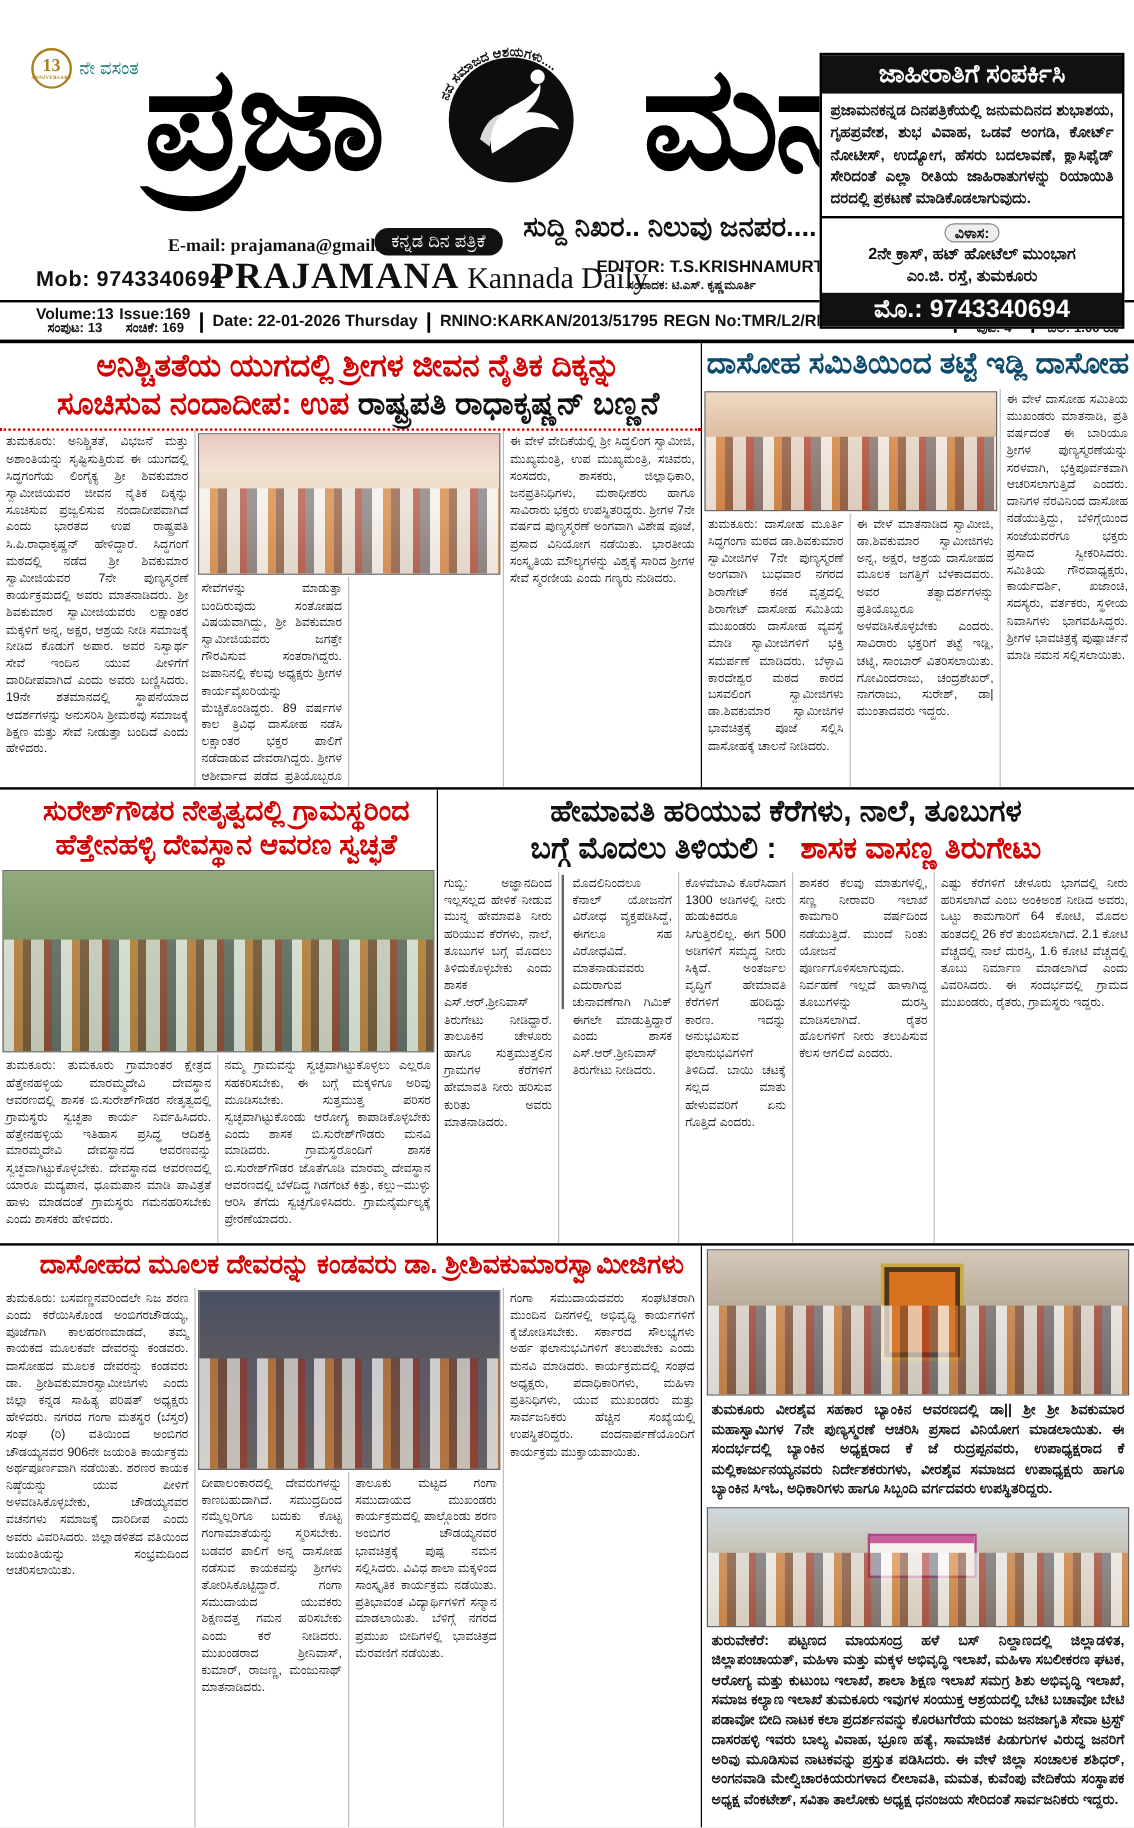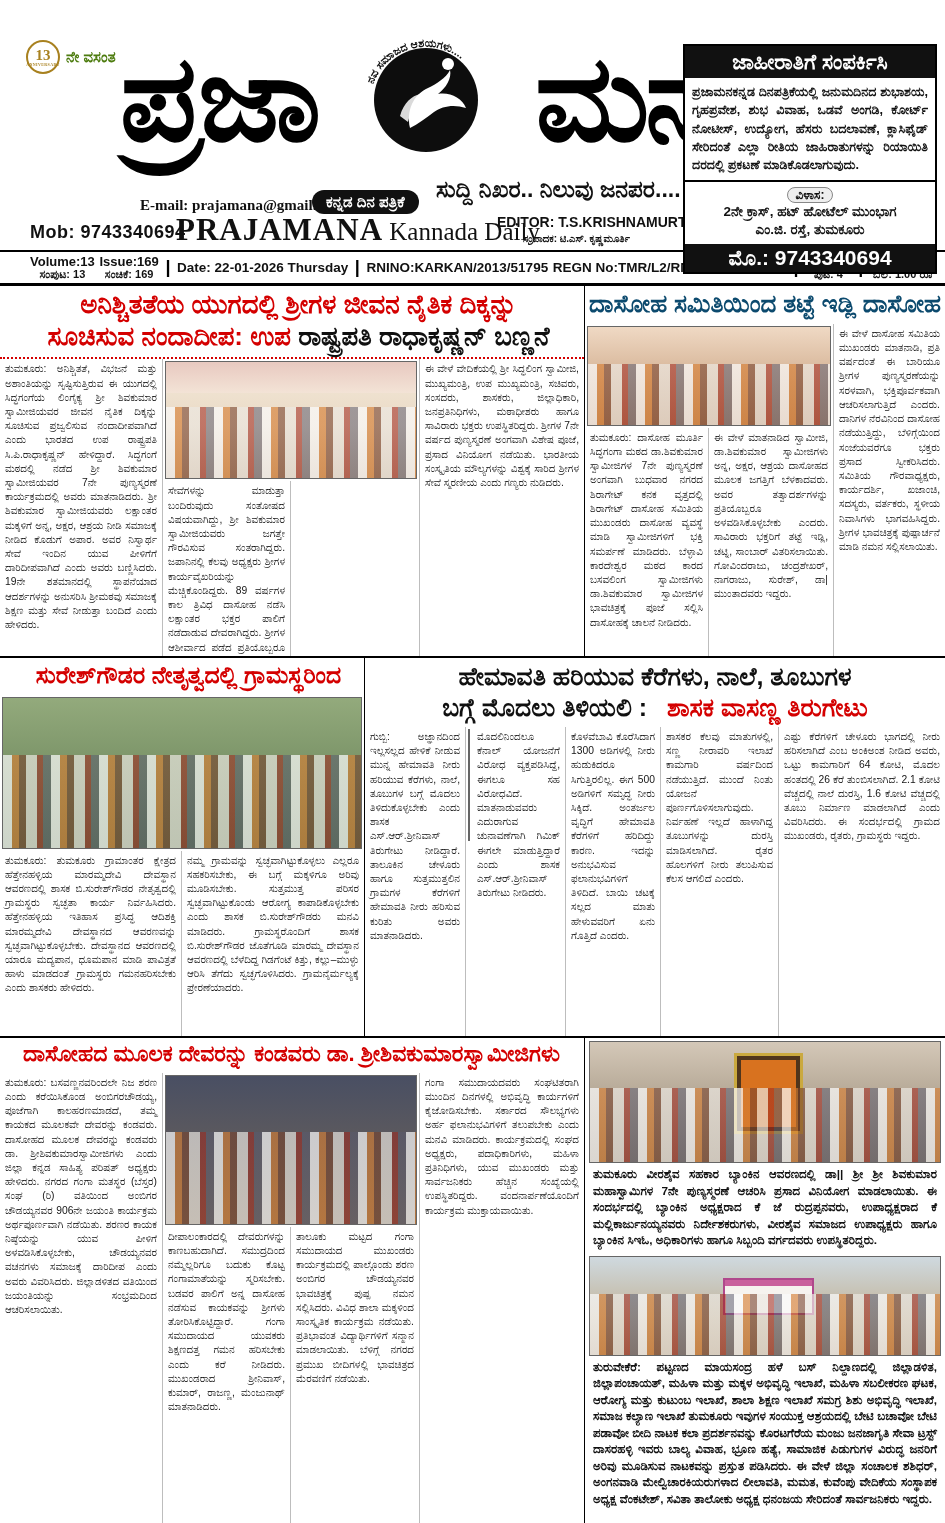--- a/index.html
+++ b/index.html
@@ -7,27 +7,27 @@
         font-family:"Liberation Sans","DejaVu Sans",sans-serif;position:relative;box-sizing:border-box;}
   *{box-sizing:border-box;}
 
   
   .masthead{position:relative;height:252px;border-bottom:2px solid #000;}
   .anniv{position:absolute;left:26px;top:40px;display:flex;align-items:center;gap:6px;}
   .anniv-circle{width:34px;height:34px;border-radius:50%;border:2px solid #a8811f;color:#a8811f;
      display:flex;flex-direction:column;align-items:center;justify-content:center;
      font-family:"Liberation Serif",serif;font-weight:bold;font-size:15px;line-height:1;}
   .anniv-sub{font-size:4px;letter-spacing:.4px;}
-  .anniv-kn{font-weight:bold;font-size:15px;color:#4d7c0f;}
+  .anniv-kn{font-weight:normal;font-size:15px;color:#0f766e;}
   .title-row{position:absolute;left:120px;top:26px;display:flex;align-items:center;gap:45px;}
   .title-kn{font-size:120px;font-weight:bold;line-height:1;letter-spacing:-4px;color:#000;}
   .emblem{margin:0 -6px;position:relative;top:-8px;}
   .email{position:absolute;left:140px;top:197px;font-family:"Liberation Serif",serif;font-weight:bold;font-size:15px;}
   .kn-badge{position:absolute;left:312px;top:190px;background:#111;color:#fff;border-radius:14px;
-            padding:3px 14px;font-weight:bold;font-size:15px;}
+            padding:3px 14px;font-weight:normal;font-size:15px;}
   .tagline{position:absolute;left:436px;top:176px;font-weight:bold;font-size:23px;color:#111;}
   .mob{position:absolute;left:30px;top:222px;font-weight:bold;font-size:18px;letter-spacing:.5px;}
   .latin-title{position:absolute;left:176px;top:212px;font-family:"Liberation Serif",serif;font-size:31px;font-weight:bold;letter-spacing:1px;}
   .latin-sub{font-weight:normal;font-size:25px;letter-spacing:0;}
   .editor-en{position:absolute;left:497px;top:214px;font-weight:bold;font-size:14px;}
   .editor-kn{position:absolute;left:523px;top:233px;font-weight:bold;font-size:10px;}
   
   .adbox{position:absolute;right:8px;top:44px;width:254px;border:2px solid #000;background:#fff;}
   .adbox-title{background:#111;color:#fff;text-align:center;font-weight:bold;font-size:21px;padding:4px 2px;}
   .adbox-body{font-weight:bold;font-size:12.6px;line-height:1.45;padding:5px 7px 6px;text-align:justify;}
@@ -103,21 +103,21 @@
   .s4body{flex:1;display:flex;min-height:0;}
   .s4c1{width:100px;}
   .s4mid{width:196px;display:flex;flex-direction:row;border-left:1px solid #bdbdbd;border-right:1px solid #bdbdbd;}
   .s4ph{height:112px;margin:2px;}
   .s4cols{flex:1;display:flex;min-height:0;}
   .s4c4{width:118px;border-right:1px solid #bdbdbd;}
   .s4c5{flex:1;}
 
   
   .sec3{display:flex;height:485px;}
-  .sec3-left{width:585px;border-right:1.5px solid #000;display:flex;flex-direction:column;}
+  .sec3-left{width:585px;border-right:1.5px solid #000;display:flex;flex-direction:column;align-items:center;}
   .sec3-left .hl{font-size:22px;text-align:left;padding-left:10px;}
   .s5body{flex:1;display:flex;min-height:0;}
   .s5c1{width:162px;}
   .s5mid{width:258px;display:flex;flex-direction:column;border-left:1px solid #bdbdbd;border-right:1px solid #bdbdbd;}
   .s5ph{height:150px;margin:2px;}
   .s5cols{flex:1;display:flex;min-height:0;}
   .s5c4{flex:1;}
   .sec3-right{flex:1;display:flex;flex-direction:column;padding:3px 4px;}
   .s6ph1{height:122px;}
   .s6ph2{height:100px;margin-top:4px;}
@@ -237,20 +237,21 @@
         </div>
         <div class="col s2side bodytxt">ಈ ವೇಳೆ ದಾಸೋಹ ಸಮಿತಿಯ ಮುಖಂಡರು ಮಾತನಾಡಿ, ಪ್ರತಿ ವರ್ಷದಂತೆ ಈ ಬಾರಿಯೂ ಶ್ರೀಗಳ ಪುಣ್ಯಸ್ಮರಣೆಯನ್ನು ಸರಳವಾಗಿ, ಭಕ್ತಿಪೂರ್ವಕವಾಗಿ ಆಚರಿಸಲಾಗುತ್ತಿದೆ ಎಂದರು. ದಾನಿಗಳ ನೆರವಿನಿಂದ ದಾಸೋಹ ನಡೆಯುತ್ತಿದ್ದು, ಬೆಳಿಗ್ಗೆಯಿಂದ ಸಂಜೆಯವರೆಗೂ ಭಕ್ತರು ಪ್ರಸಾದ ಸ್ವೀಕರಿಸಿದರು. ಸಮಿತಿಯ ಗೌರವಾಧ್ಯಕ್ಷರು, ಕಾರ್ಯದರ್ಶಿ, ಖಜಾಂಚಿ, ಸದಸ್ಯರು, ವರ್ತಕರು, ಸ್ಥಳೀಯ ನಿವಾಸಿಗಳು ಭಾಗವಹಿಸಿದ್ದರು. ಶ್ರೀಗಳ ಭಾವಚಿತ್ರಕ್ಕೆ ಪುಷ್ಪಾರ್ಚನೆ ಮಾಡಿ ನಮನ ಸಲ್ಲಿಸಲಾಯಿತು.</div>
       </div>
     </div>
   </div>
 
   <div class="sec2">
     <div class="sec2-left">
       <div class="hl hl-red">
         <div>ಸುರೇಶ್‌ಗೌಡರ ನೇತೃತ್ವದಲ್ಲಿ ಗ್ರಾಮಸ್ಥರಿಂದ</div>
+        <div>ಹೆತ್ತೇನಹಳ್ಳಿ ದೇವಸ್ಥಾನ ಆವರಣ ಸ್ವಚ್ಛತೆ</div>
       </div>
       <div class="ph ph--foliage s3ph"></div>
       <div class="s3cols">
         <div class="col bodytxt hairline-r" style="width:50%">ತುಮಕೂರು: ತುಮಕೂರು ಗ್ರಾಮಾಂತರ ಕ್ಷೇತ್ರದ ಹೆತ್ತೇನಹಳ್ಳಿಯ ಮಾರಮ್ಮದೇವಿ ದೇವಸ್ಥಾನ ಆವರಣದಲ್ಲಿ ಶಾಸಕ ಬಿ.ಸುರೇಶ್‌ಗೌಡರ ನೇತೃತ್ವದಲ್ಲಿ ಗ್ರಾಮಸ್ಥರು ಸ್ವಚ್ಛತಾ ಕಾರ್ಯ ನಿರ್ವಹಿಸಿದರು. ಹೆತ್ತೇನಹಳ್ಳಿಯ ಇತಿಹಾಸ ಪ್ರಸಿದ್ಧ ಆದಿಶಕ್ತಿ ಮಾರಮ್ಮದೇವಿ ದೇವಸ್ಥಾನದ ಆವರಣವನ್ನು ಸ್ವಚ್ಛವಾಗಿಟ್ಟುಕೊಳ್ಳಬೇಕು. ದೇವಸ್ಥಾನದ ಆವರಣದಲ್ಲಿ ಯಾರೂ ಮದ್ಯಪಾನ, ಧೂಮಪಾನ ಮಾಡಿ ಪಾವಿತ್ರತೆ ಹಾಳು ಮಾಡದಂತೆ ಗ್ರಾಮಸ್ಥರು ಗಮನಹರಿಸಬೇಕು ಎಂದು ಶಾಸಕರು ಹೇಳಿದರು.</div>
         <div class="col bodytxt" style="width:50%">ನಮ್ಮ ಗ್ರಾಮವನ್ನು ಸ್ವಚ್ಛವಾಗಿಟ್ಟುಕೊಳ್ಳಲು ಎಲ್ಲರೂ ಸಹಕರಿಸಬೇಕು, ಈ ಬಗ್ಗೆ ಮಕ್ಕಳಿಗೂ ಅರಿವು ಮೂಡಿಸಬೇಕು. ಸುತ್ತಮುತ್ತ ಪರಿಸರ ಸ್ವಚ್ಛವಾಗಿಟ್ಟುಕೊಂಡು ಆರೋಗ್ಯ ಕಾಪಾಡಿಕೊಳ್ಳಬೇಕು ಎಂದು ಶಾಸಕ ಬಿ.ಸುರೇಶ್‌ಗೌಡರು ಮನವಿ ಮಾಡಿದರು. ಗ್ರಾಮಸ್ಥರೊಂದಿಗೆ ಶಾಸಕ ಬಿ.ಸುರೇಶ್‌ಗೌಡರ ಜೊತೆಗೂಡಿ ಮಾರಮ್ಮ ದೇವಸ್ಥಾನ ಆವರಣದಲ್ಲಿ ಬೆಳೆದಿದ್ದ ಗಿಡಗೆಂಟೆ ಕಿತ್ತು, ಕಲ್ಲು–ಮುಳ್ಳು ಆರಿಸಿ ತೆಗೆದು ಸ್ವಚ್ಛಗೊಳಿಸಿದರು. ಗ್ರಾಮನೈರ್ಮಲ್ಯಕ್ಕೆ ಪ್ರೇರಣೆಯಾದರು.</div>
       </div>
     </div>
 
     <div class="sec2-right">
       <div class="hl">

